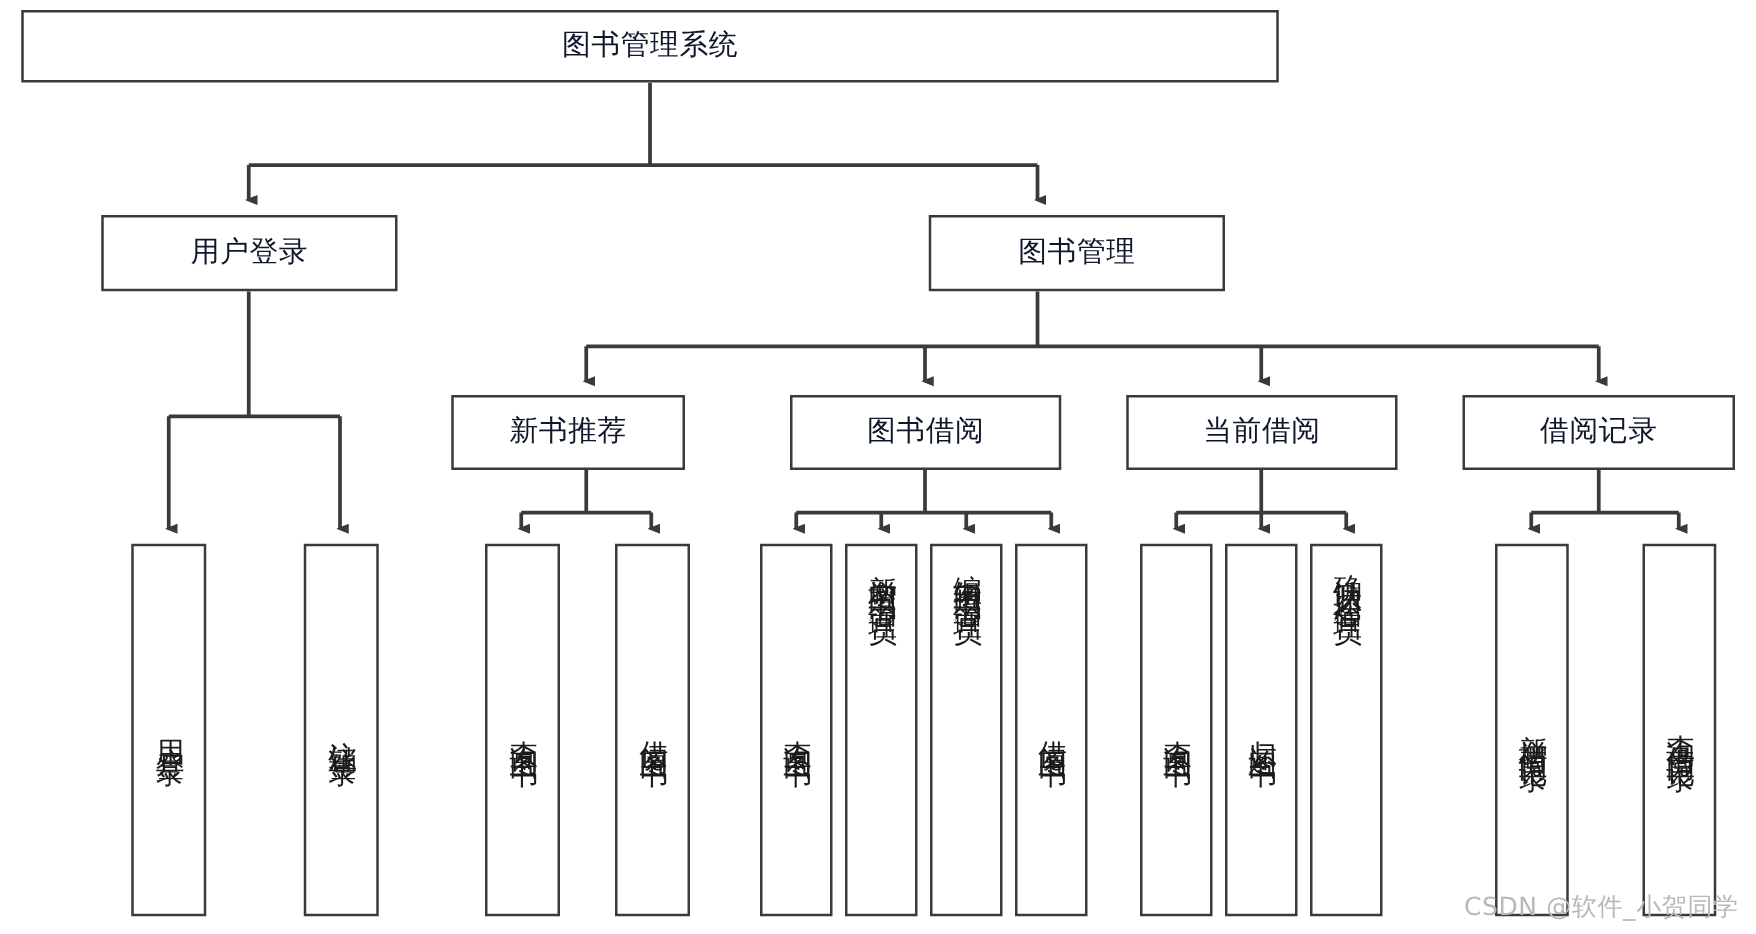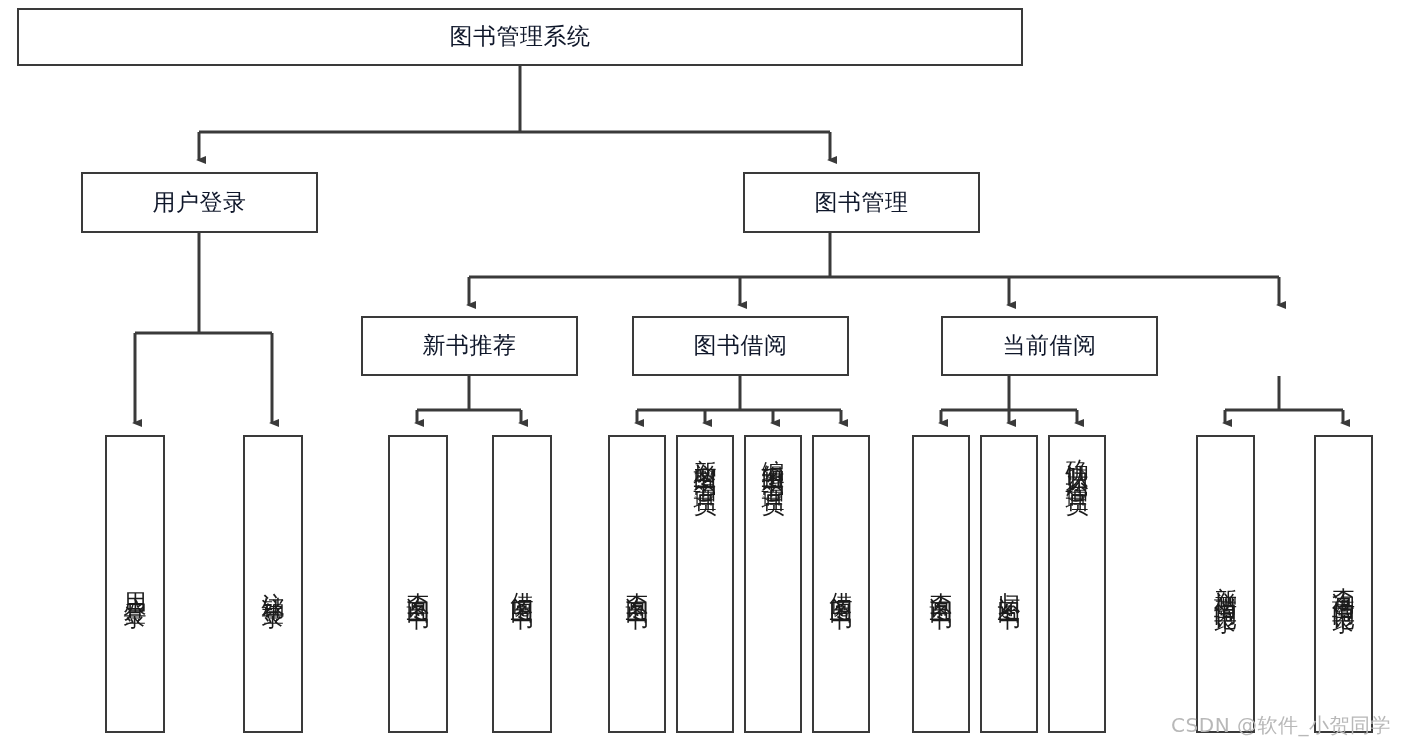--- a/index.html
+++ b/index.html
@@ -134,32 +134,35 @@
   </div>
 
   <div class="node-box" style="left:81px; top:172px; width:237px; height:61px;">
     <span class="node-label-h">用户登录</span>
   </div>
 
   <div class="node-box" style="left:711px; top:172px; width:237px; height:61px;margin-left:32px;">
     <span class="node-label-h">图书管理</span>
   </div>
 
-  <div class="node-box" style="left:361px; top:316px; width:217px; height:60px;">
+  <div class="node-box" style="left:361px; top:316px; width:187px; height:60px;">
     <span class="node-label-h">新书推荐</span>
   </div>
 
   <div class="node-box" style="left:632px; top:316px; width:217px; height:60px;justify-content:center;">
     <span class="node-label-h">图书借阅</span>
   </div>
 
-  <div class="node-box" style="left:901px; top:316px; width:217px; height:60px;margin-left:40px;">
+  <div class="node-box" style="left:901px; top:316px; width:217px; height:60px;">
     <span class="node-label-h">当前借阅</span>
   </div>
 
+  <div class="node-box" style="left:1170px; top:316px; width:218px; height:60px;">
+    <span class="node-label-h">借阅记录</span>
+  </div>
 
   <div class="node-box vertical centered" style="left:105px; top:435px; width:60px; height:298px;">
     <span class="node-label-v">用户登录</span>
   </div>
 
   <div class="node-box vertical centered" style="left:243px; top:435px; width:60px; height:298px;">
     <span class="node-label-v">注销登录</span>
   </div>
 
   <div class="node-box vertical centered" style="left:388px; top:435px; width:60px; height:298px;">

